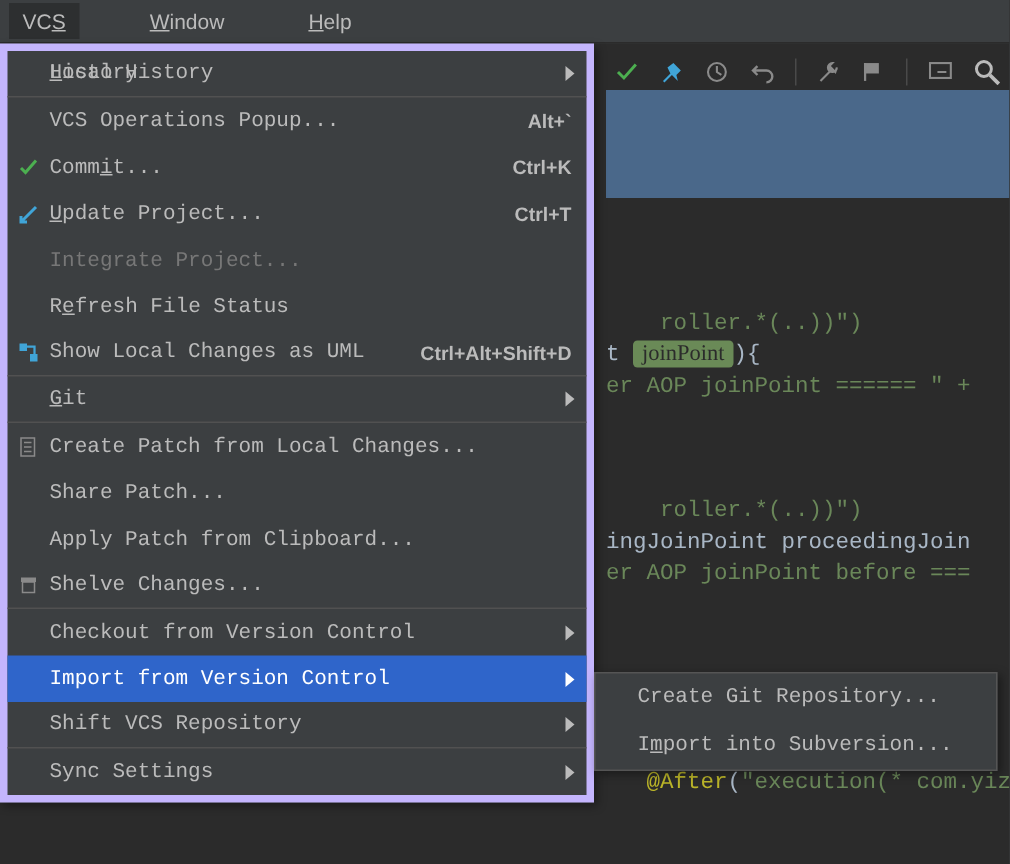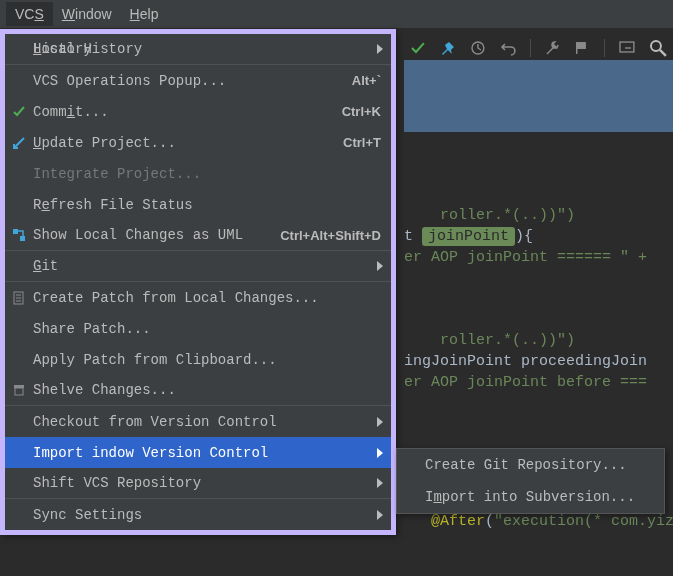--- a/index.html
+++ b/index.html
@@ -1,17 +1,17 @@
 <!DOCTYPE html>
 <html><head>
 <meta charset="utf-8">
 <style>
 * { margin:0; padding:0; box-sizing:border-box; }
 body { width:673px; height:576px; background:#2b2b2b; font-family:"SimSun","NSimSun","Courier New",monospace; font-size:14px; color:#a9b7c6; overflow:hidden; position:relative; }
-.menubar { height:29px; background:#3c3f41; border-bottom:1px solid #2b2b2b; display:flex; align-items:center; padding:0 6px; color:#bbbbbb; font-family:sans-serif; }
+.menubar { height:29px; background:#3c3f41; border-bottom:1px solid #2b2b2b; display:flex; align-items:center; padding:0 6px; color:#bbbbbb; font-family:sans-serif;gap:38px; }
 .menubar .mi { padding:4px 9px; cursor:default; }
 .menubar .mi.sel { background:#2d2f30; }
 .u { text-decoration:underline; }
 .toolbar-right { position:absolute; top:33px; left:404px; right:0; height:30px; display:flex; align-items:center; gap:14px; padding:0 6px; color:#8a8a8a; }
 .toolbar-right svg { display:block; }
 .sep { width:1px; height:18px; background:#4a4a4a; }
 .bluebar { position:absolute; top:60px; left:404px; right:0; height:72px; background:#4a688a; }
 .code { position:absolute; top:60px; left:404px; right:0; font-family:"SimSun","NSimSun","Courier New",monospace; font-size:15px; color:#a9b7c6; line-height:21px; }
 .code .line { white-space:pre; }
 .s { color:#6a8759; }
@@ -23,21 +23,21 @@
 .dropdown .item .lbl { flex:1; }
 .dropdown .item .sc { margin-left:auto; color:#bbbbbb; font-family:sans-serif; font-size:13px;font-weight:bold; }
 .dropdown .item .tri { position:absolute; right:8px; width:0; height:0; border-top:5px solid transparent; border-bottom:5px solid transparent; border-left:6px solid #bbbbbb; }
 .dropdown .item.dis { color:#777777; }
 .dropdown .item.hov { background:#2f65ca; color:#ffffff; }
 .dropdown .item.hov .tri { border-left-color:#ffffff; }
 .submenu { position:absolute; top:448px; left:396px; width:269px; background:#3c3f41; border:1px solid #555555; box-shadow:2px 2px 6px rgba(0,0,0,.4); font-family:"SimSun","NSimSun","Courier New",monospace; }
 .submenu .item { height:32px; display:flex; align-items:center; padding:0 10px 0 28px; color:#bbbbbb; position:relative; }
 .submenu .item .icon { position:absolute; left:6px; width:16px; height:16px; display:flex; align-items:center; justify-content:center; }
 .submenu .item.hl { border:2px solid #ff3b30; border-radius:4px; }
-.amp-box .amp { background:#6a8a57; color:#2b2b2b; padding:1px 6px; border-radius:3px; }
+.amp-box .amp { background:#6a8a57; color:#2b2b2b; padding:1px 6px; border-radius:3px;font-family:Liberation Serif, serif; }
 </style>
 </head>
 <body>
 
 <div class="menubar">
   <div class="mi sel"><span>VC<span class="u">S</span></span></div>
   <div class="mi"><span><span class="u">W</span>indow</span></div>
   <div class="mi"><span><span class="u">H</span>elp</span></div>
 </div>
 
@@ -160,21 +160,21 @@
           <rect x="3" y="5" width="8" height="7" stroke="#8a8a8a" fill="none"></rect>
         </svg>
       </span>
     <span class="lbl">Shelve Changes...</span>
   </div>
   <div class="item">
       <span class="lbl">Checkout from Version Control</span>
       <div class="tri"></div>
     </div>
   <div class="item hov">
-      <span class="lbl">Import indow Version Control</span>
+      <span class="lbl">Import from Version Control</span>
       <div class="tri"></div>
     </div>
   <div class="item sep-after">
       <span class="lbl">Shift VCS Repository</span>
       <div class="tri"></div>
     </div>
   <div class="item">
       <span class="lbl">Sync Settings</span>
       <div class="tri"></div>
     </div>

